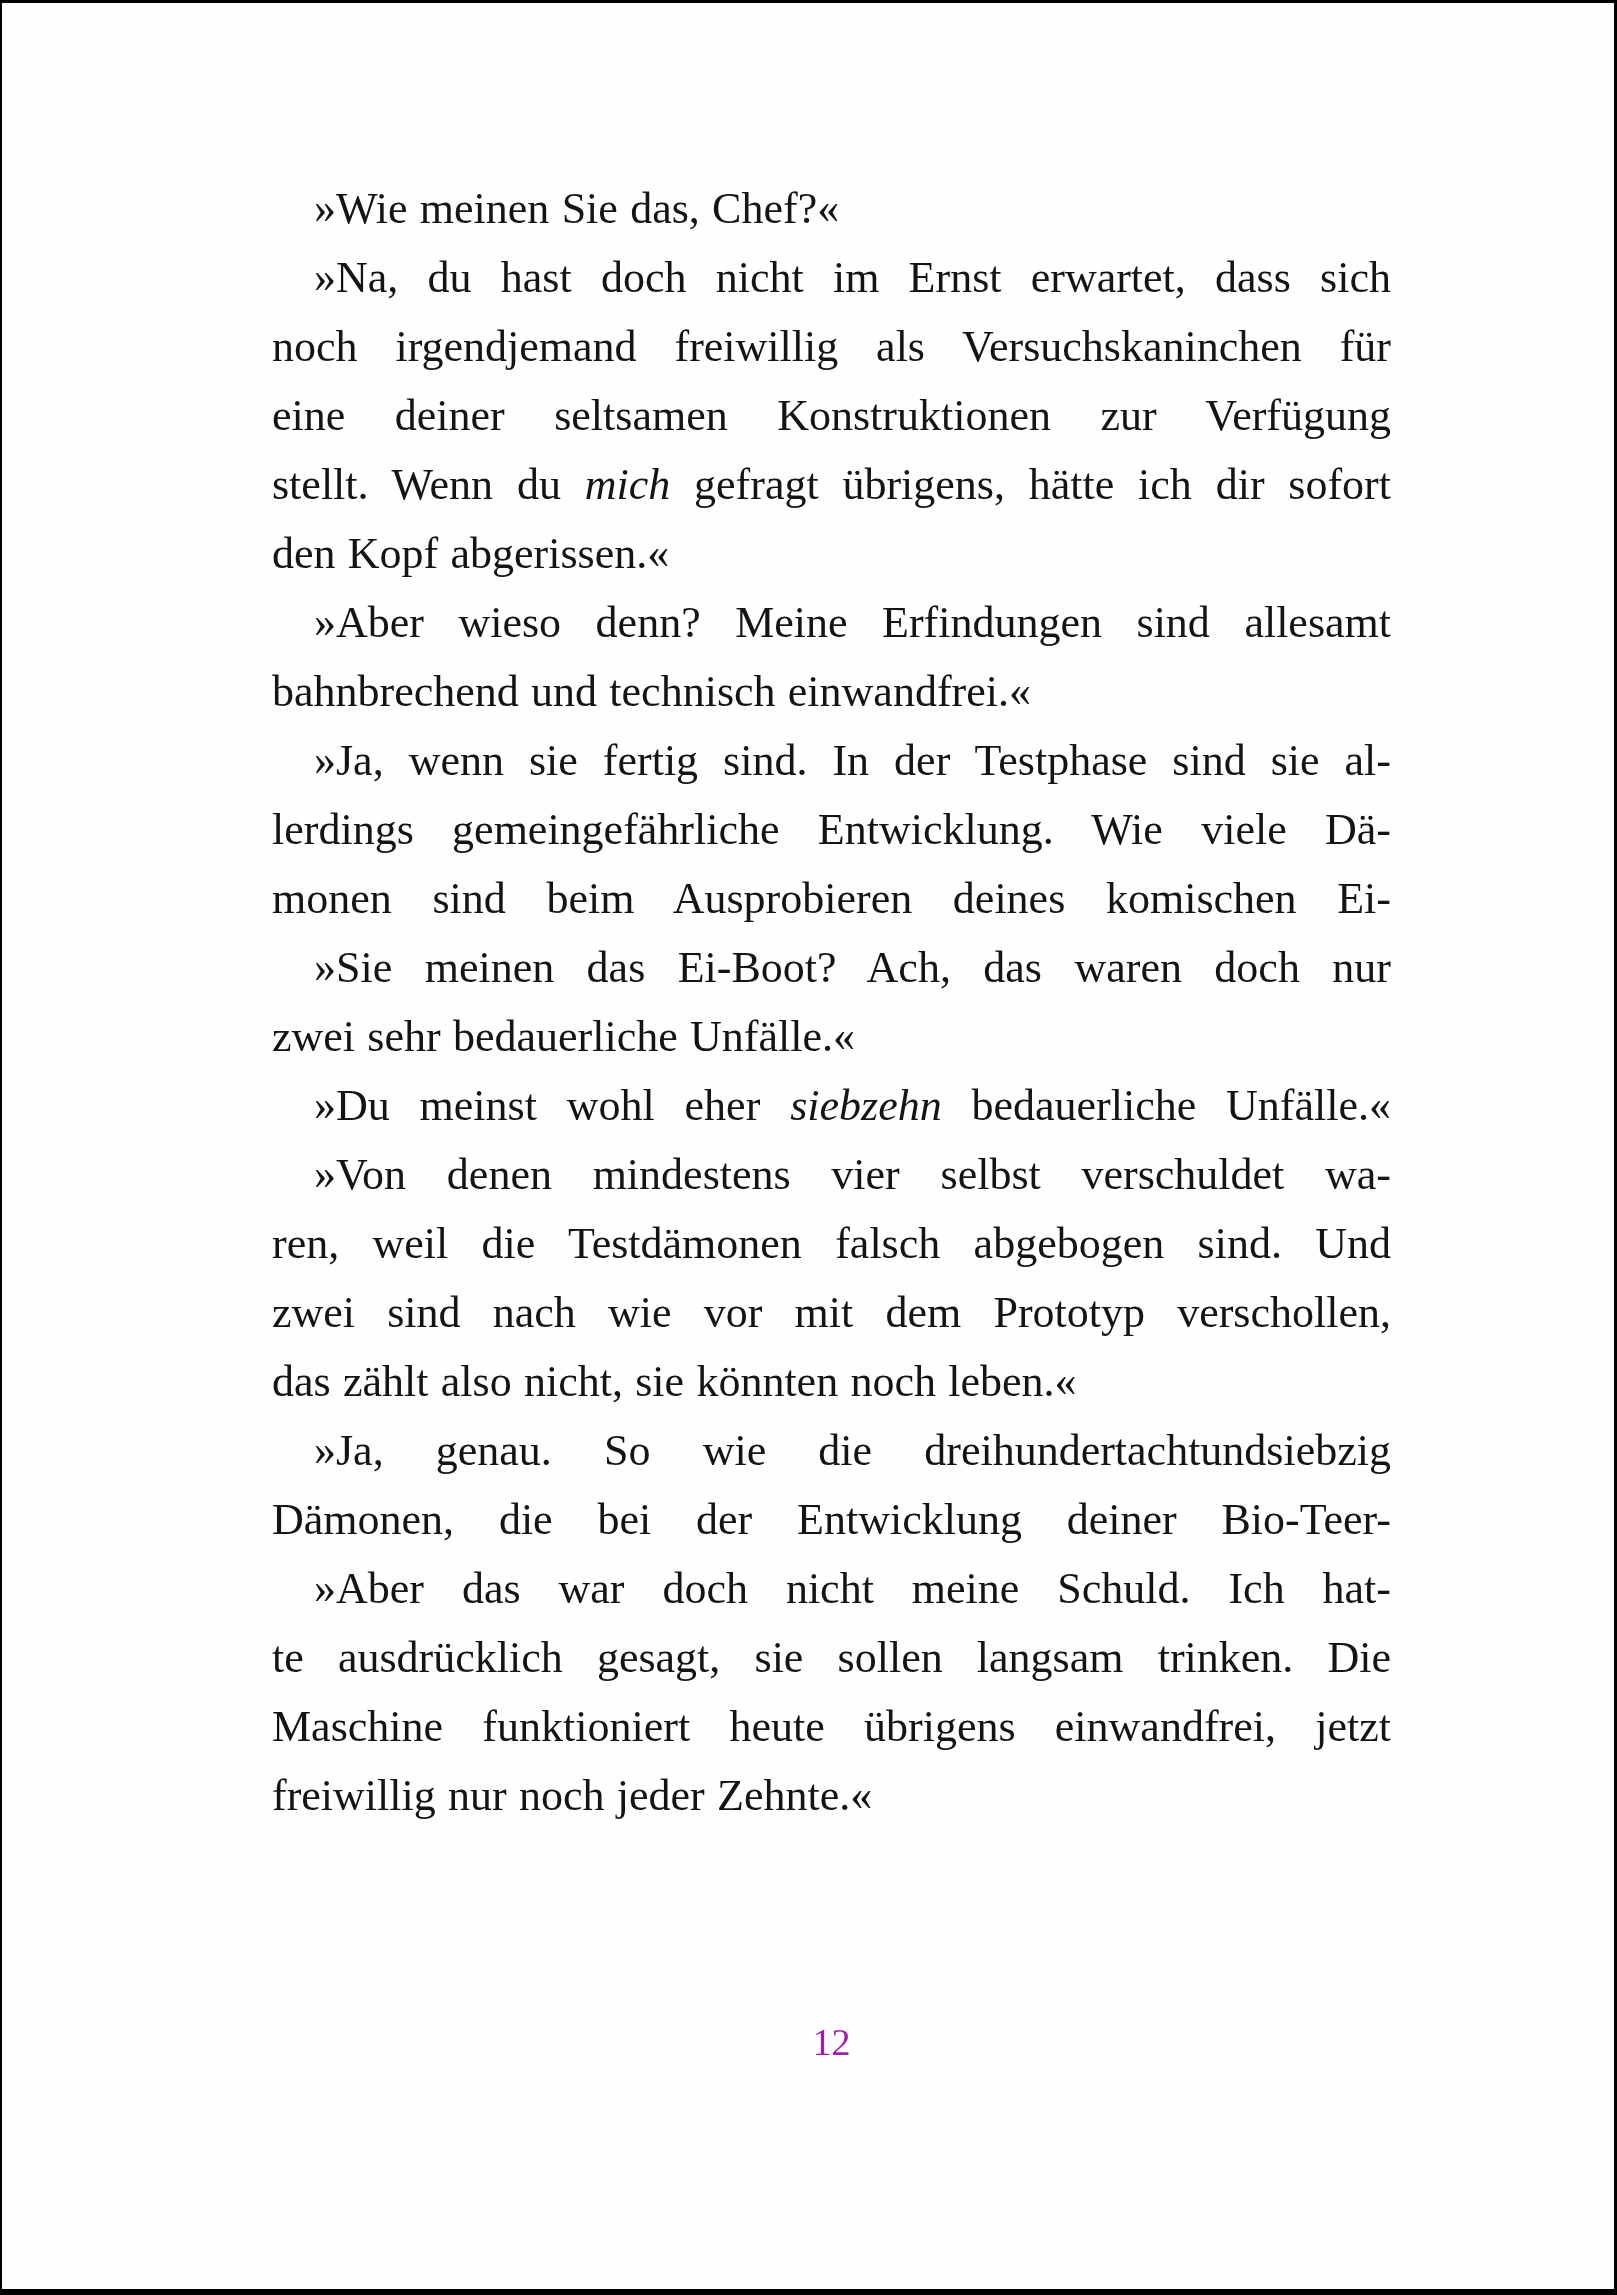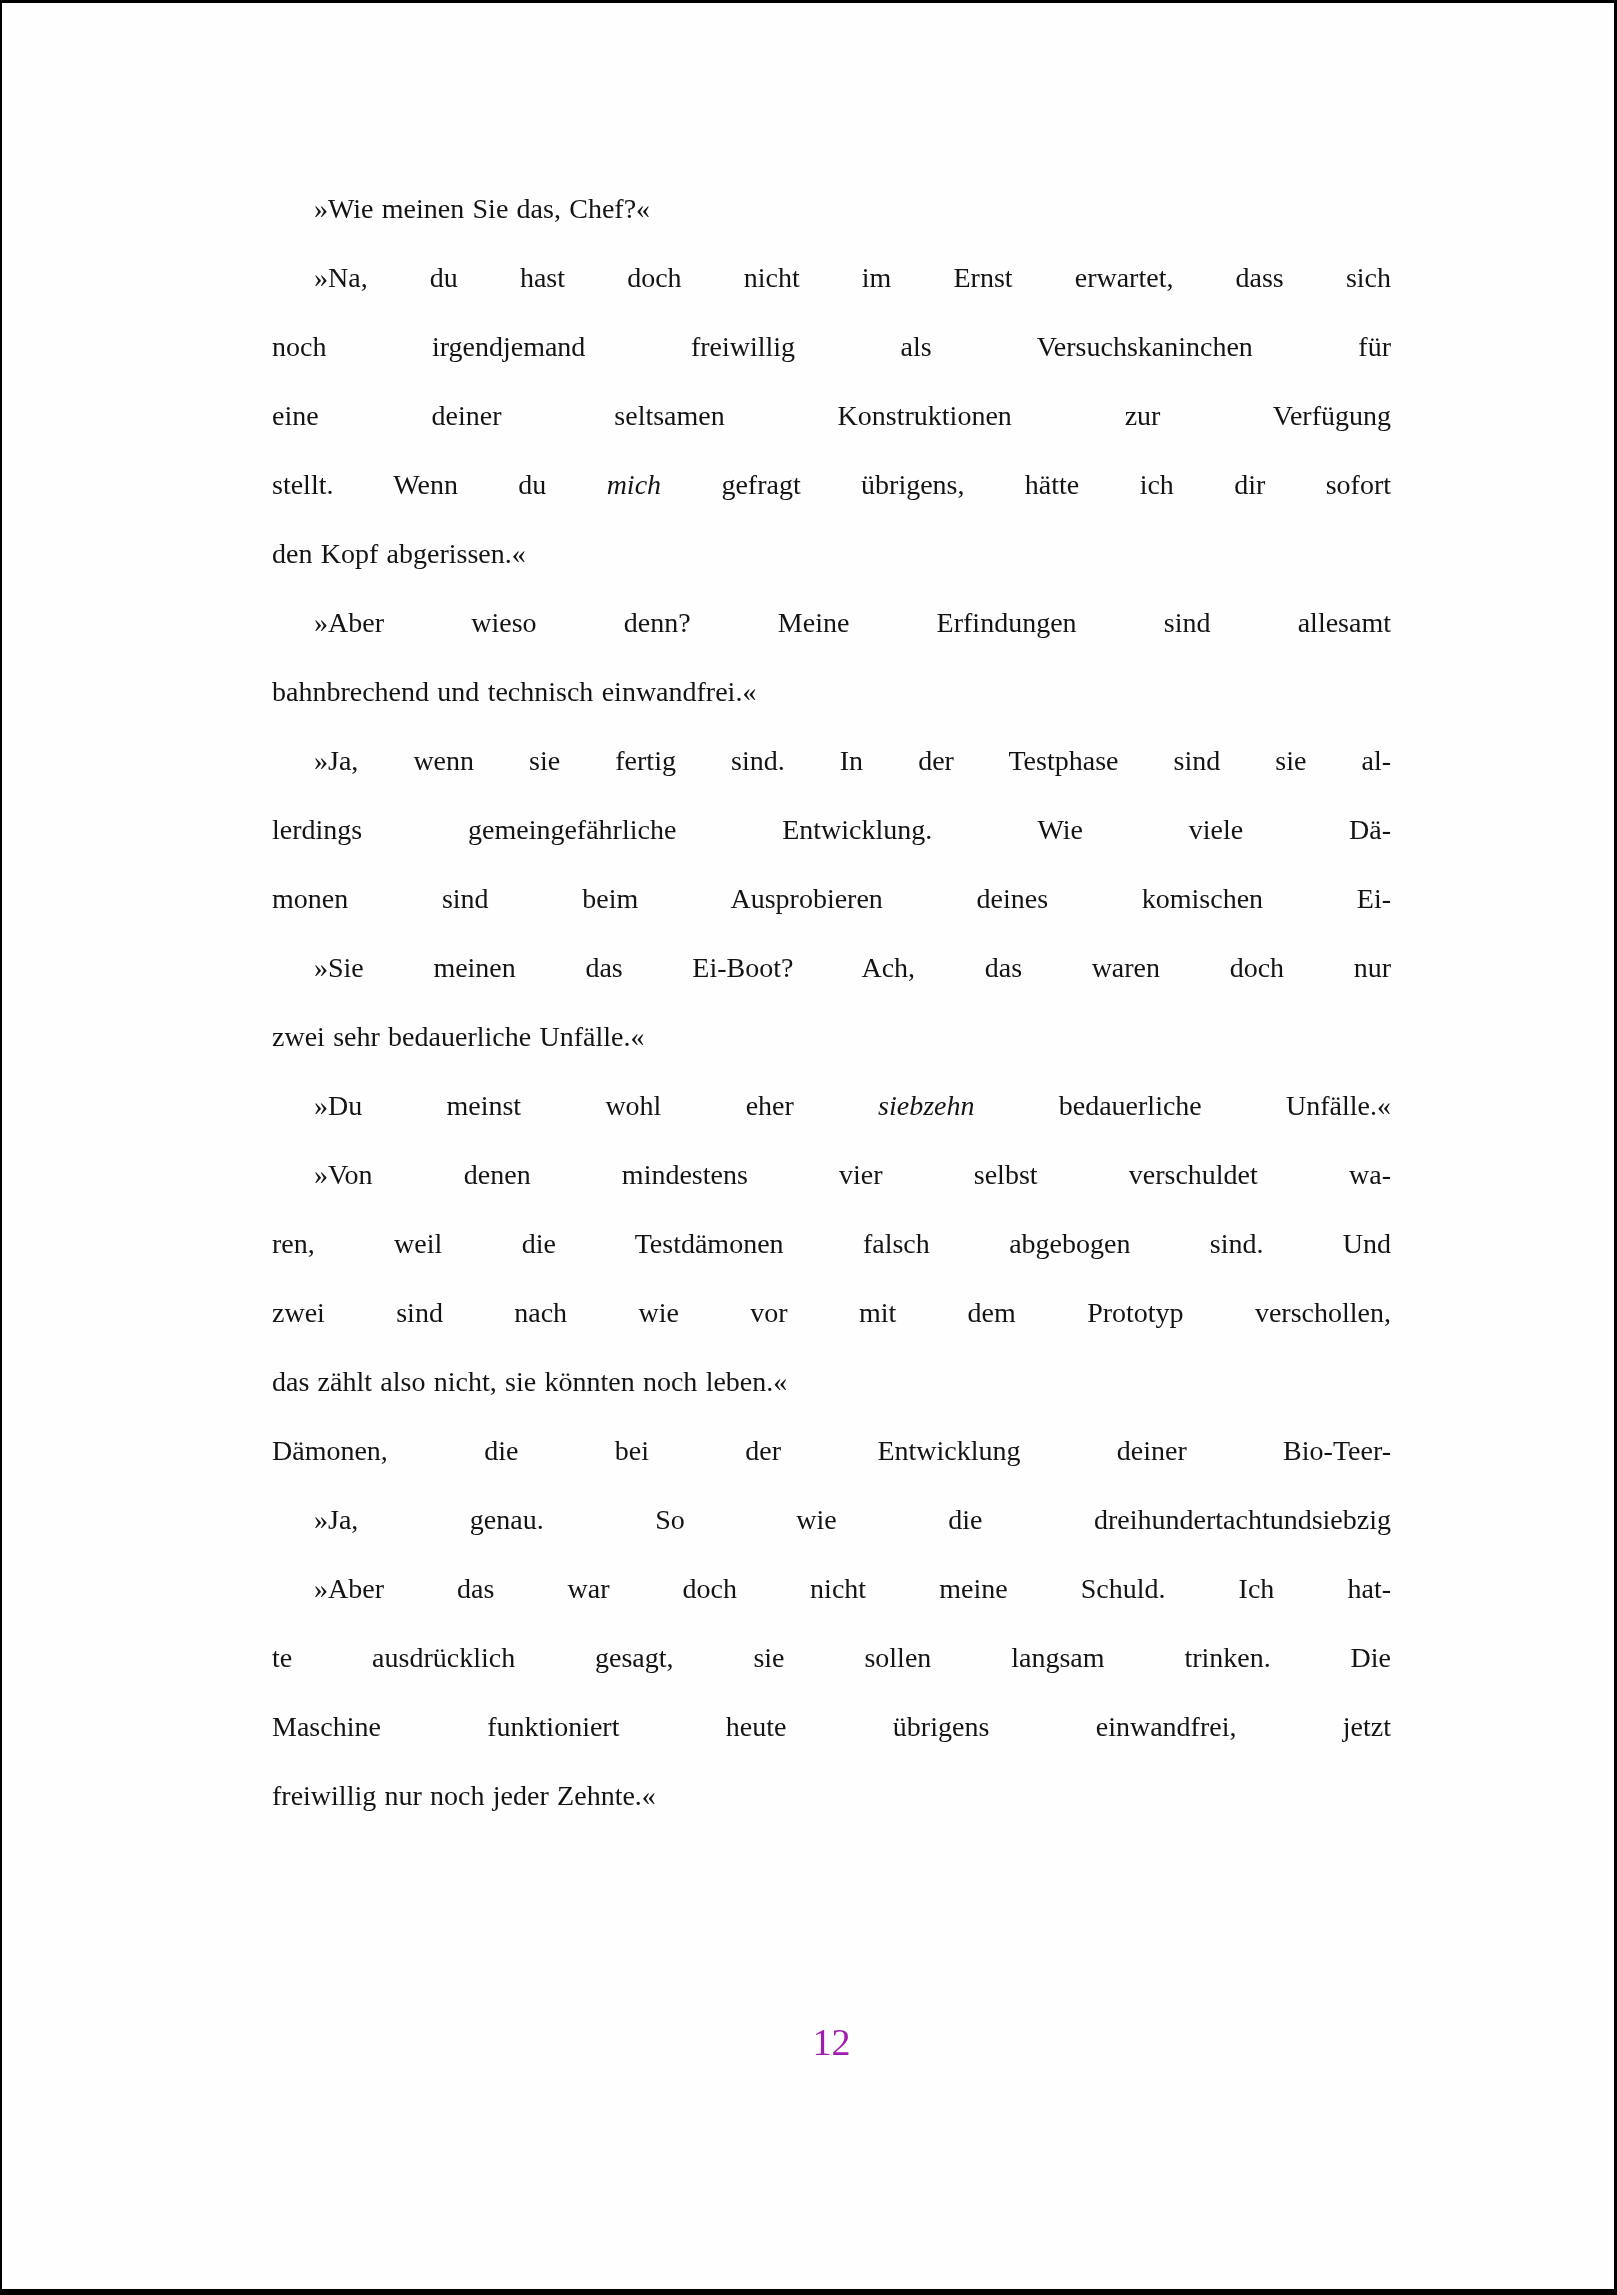--- a/index.html
+++ b/index.html
@@ -20,21 +20,21 @@
     font-family: "Liberation Serif", "DejaVu Serif", serif;
     color: #141414;
   }
   .text-block {
     position: absolute;
     left: 270px;
     top: 171px;
     width: 1119px;
   }
   .line {
-    font-size: 28px;
+    font-size: 44px;
     line-height: 69px;
     letter-spacing: 0px;
     word-spacing: 1.3px;
     text-align: left;
     white-space: nowrap;
   }
   .line.just {
     white-space: normal;
     text-align: justify;
     text-align-last: justify;
@@ -73,22 +73,22 @@
       <div class="line just ind"><span>»Ja, wenn sie fertig sind. In der Testphase sind sie al-</span></div>
       <div class="line just"><span>lerdings gemeingefährliche Entwicklung. Wie viele Dä-</span></div>
       <div class="line just"><span>monen sind beim Ausprobieren deines komischen Ei-</span></div>
       <div class="line just ind"><span>»Sie meinen das Ei-Boot? Ach, das waren doch nur</span></div>
       <div class="line"><span>zwei sehr bedauerliche Unfälle.«</span></div>
       <div class="line just ind"><span>»Du meinst wohl eher </span><span class="it">siebzehn</span><span> bedauerliche Unfälle.«</span></div>
       <div class="line just ind"><span>»Von denen mindestens vier selbst verschuldet wa-</span></div>
       <div class="line just"><span>ren, weil die Testdämonen falsch abgebogen sind. Und</span></div>
       <div class="line just"><span>zwei sind nach wie vor mit dem Prototyp verschollen,</span></div>
       <div class="line"><span>das zählt also nicht, sie könnten noch leben.«</span></div>
+      <div class="line just ind"><span>»Ja, genau. So wie die dreihundertachtundsiebzig</span></div>
       <div class="line just"><span>Dämonen, die bei der Entwicklung deiner Bio-Teer-</span></div>
-      <div class="line just ind"><span>»Ja, genau. So wie die dreihundertachtundsiebzig</span></div>
       <div class="line just ind"><span>»Aber das war doch nicht meine Schuld. Ich hat-</span></div>
       <div class="line just"><span>te ausdrücklich gesagt, sie sollen langsam trinken. Die</span></div>
       <div class="line just"><span>Maschine funktioniert heute übrigens einwandfrei, jetzt</span></div>
       <div class="line"><span>freiwillig nur noch jeder Zehnte.«</span></div>
     </div>
   <div class="folio">12</div>
 </div>
 
 
 </body></html>

